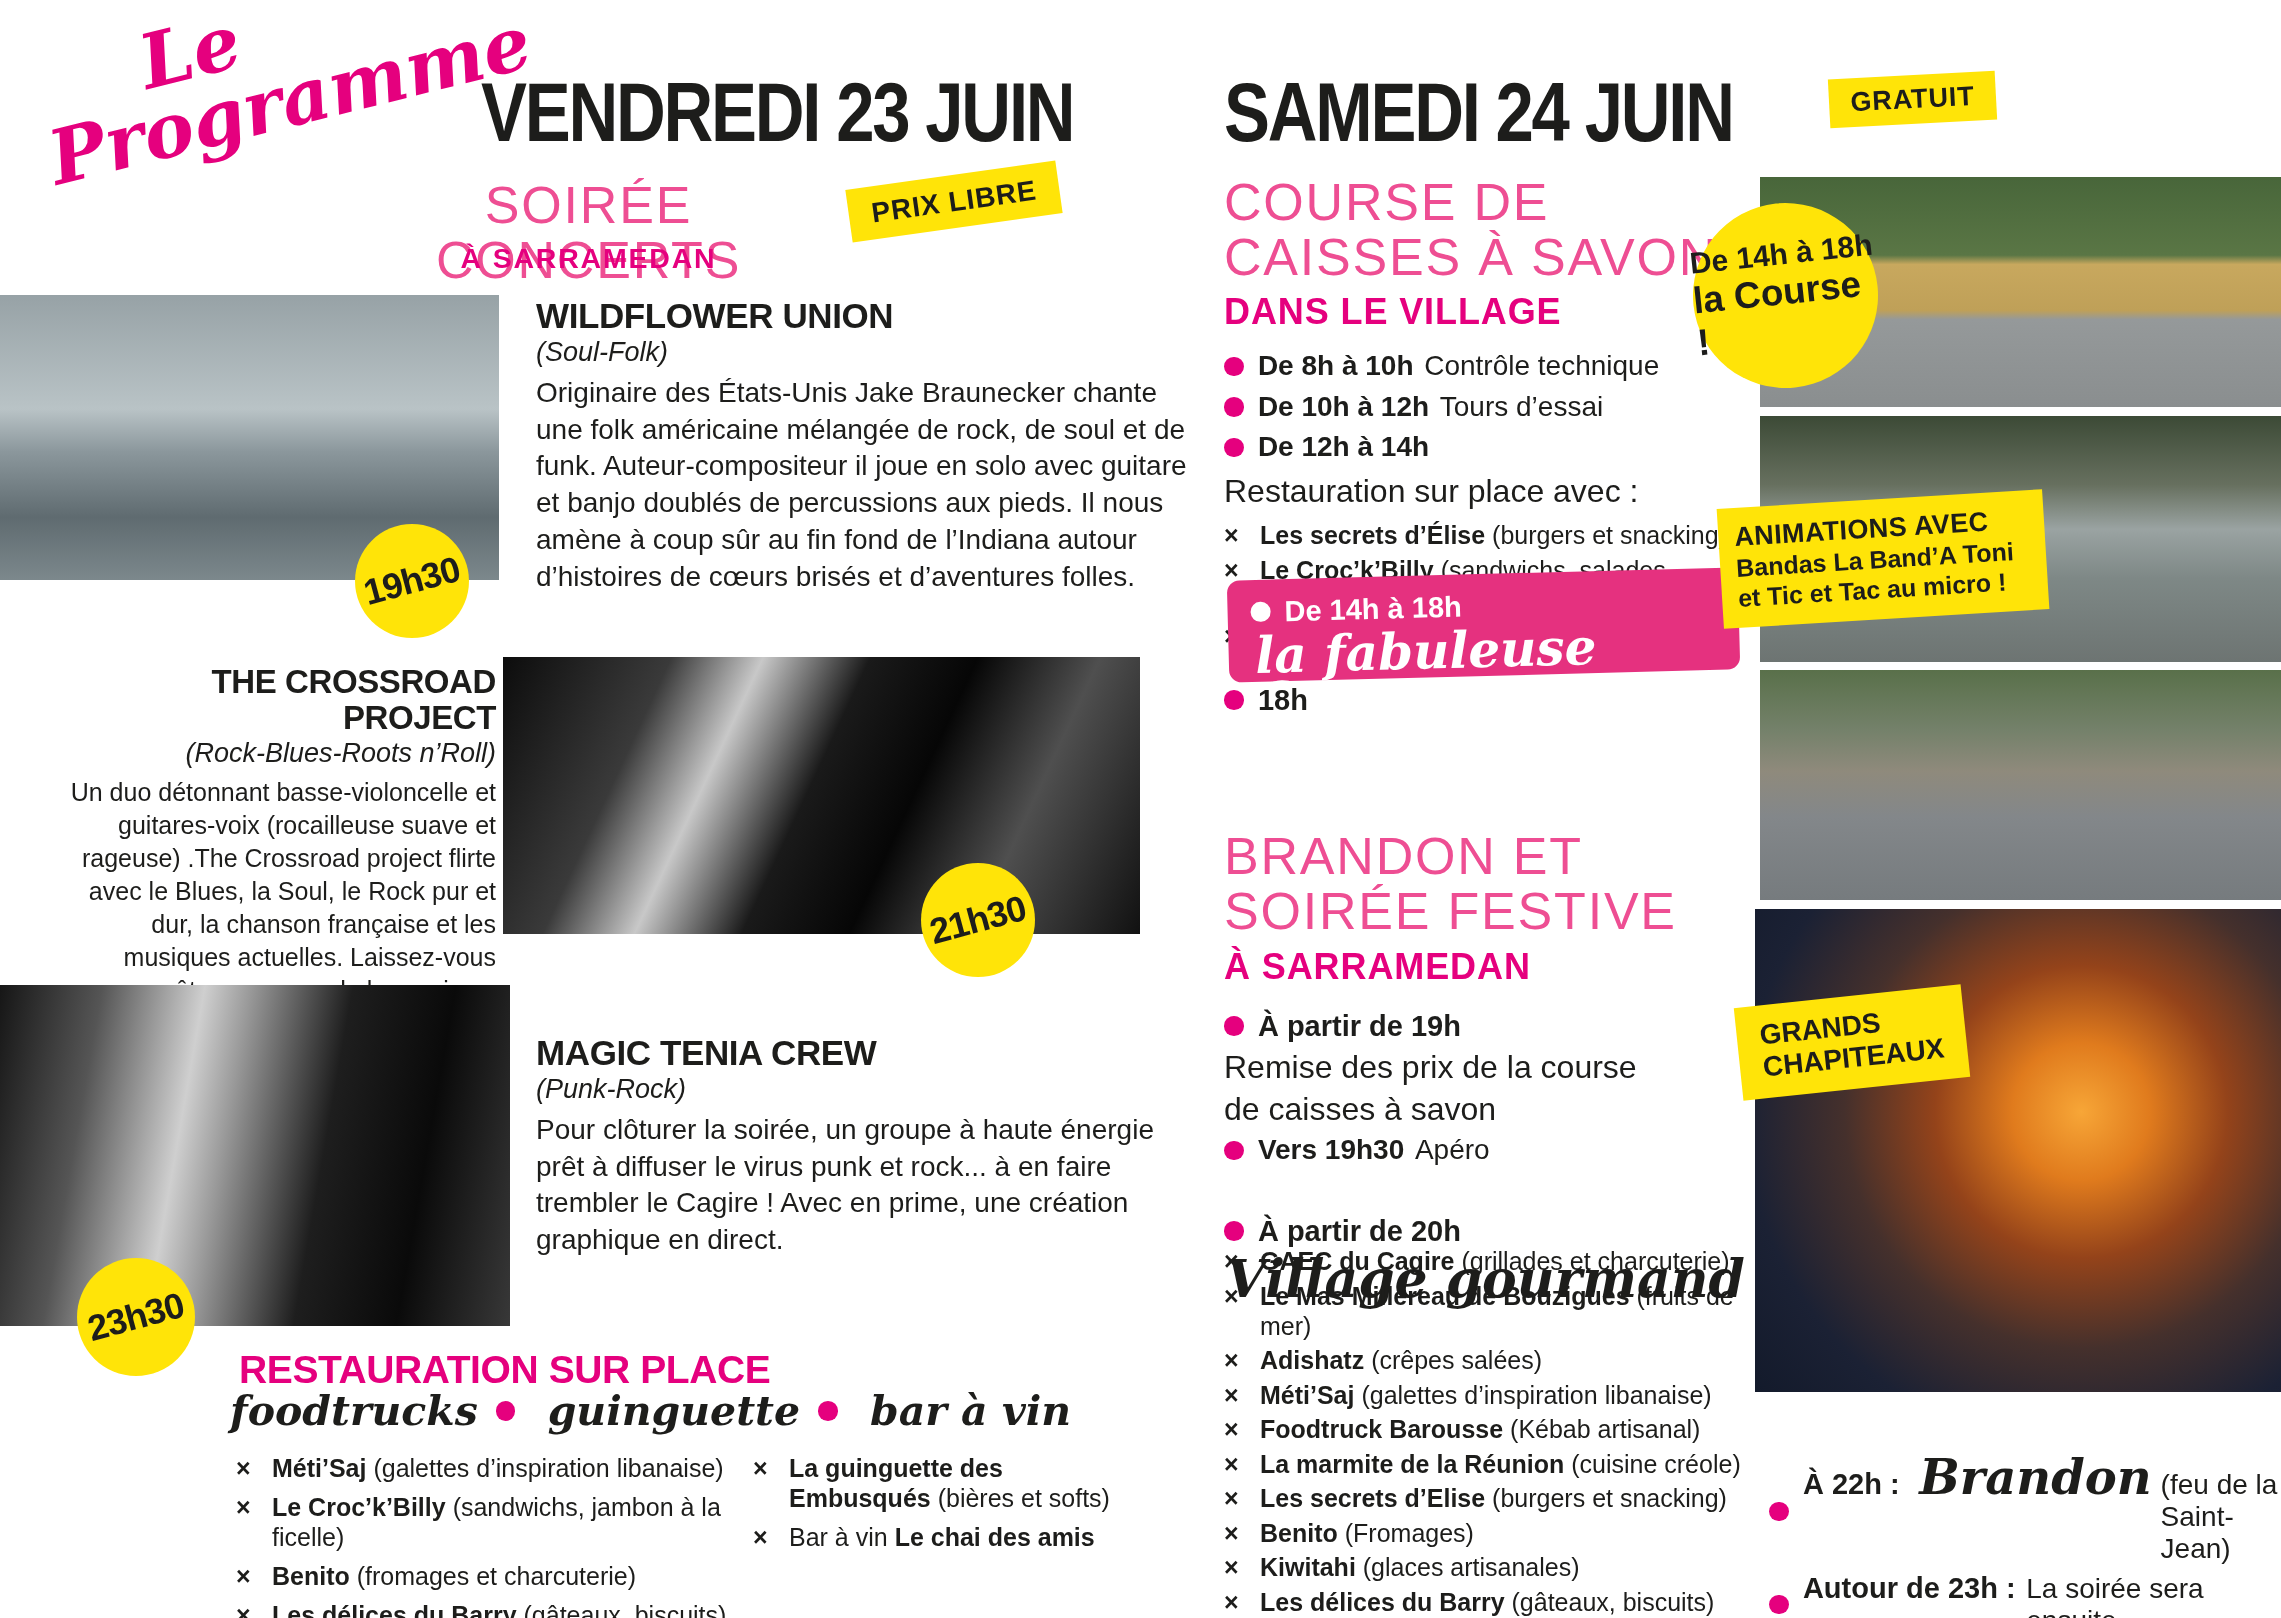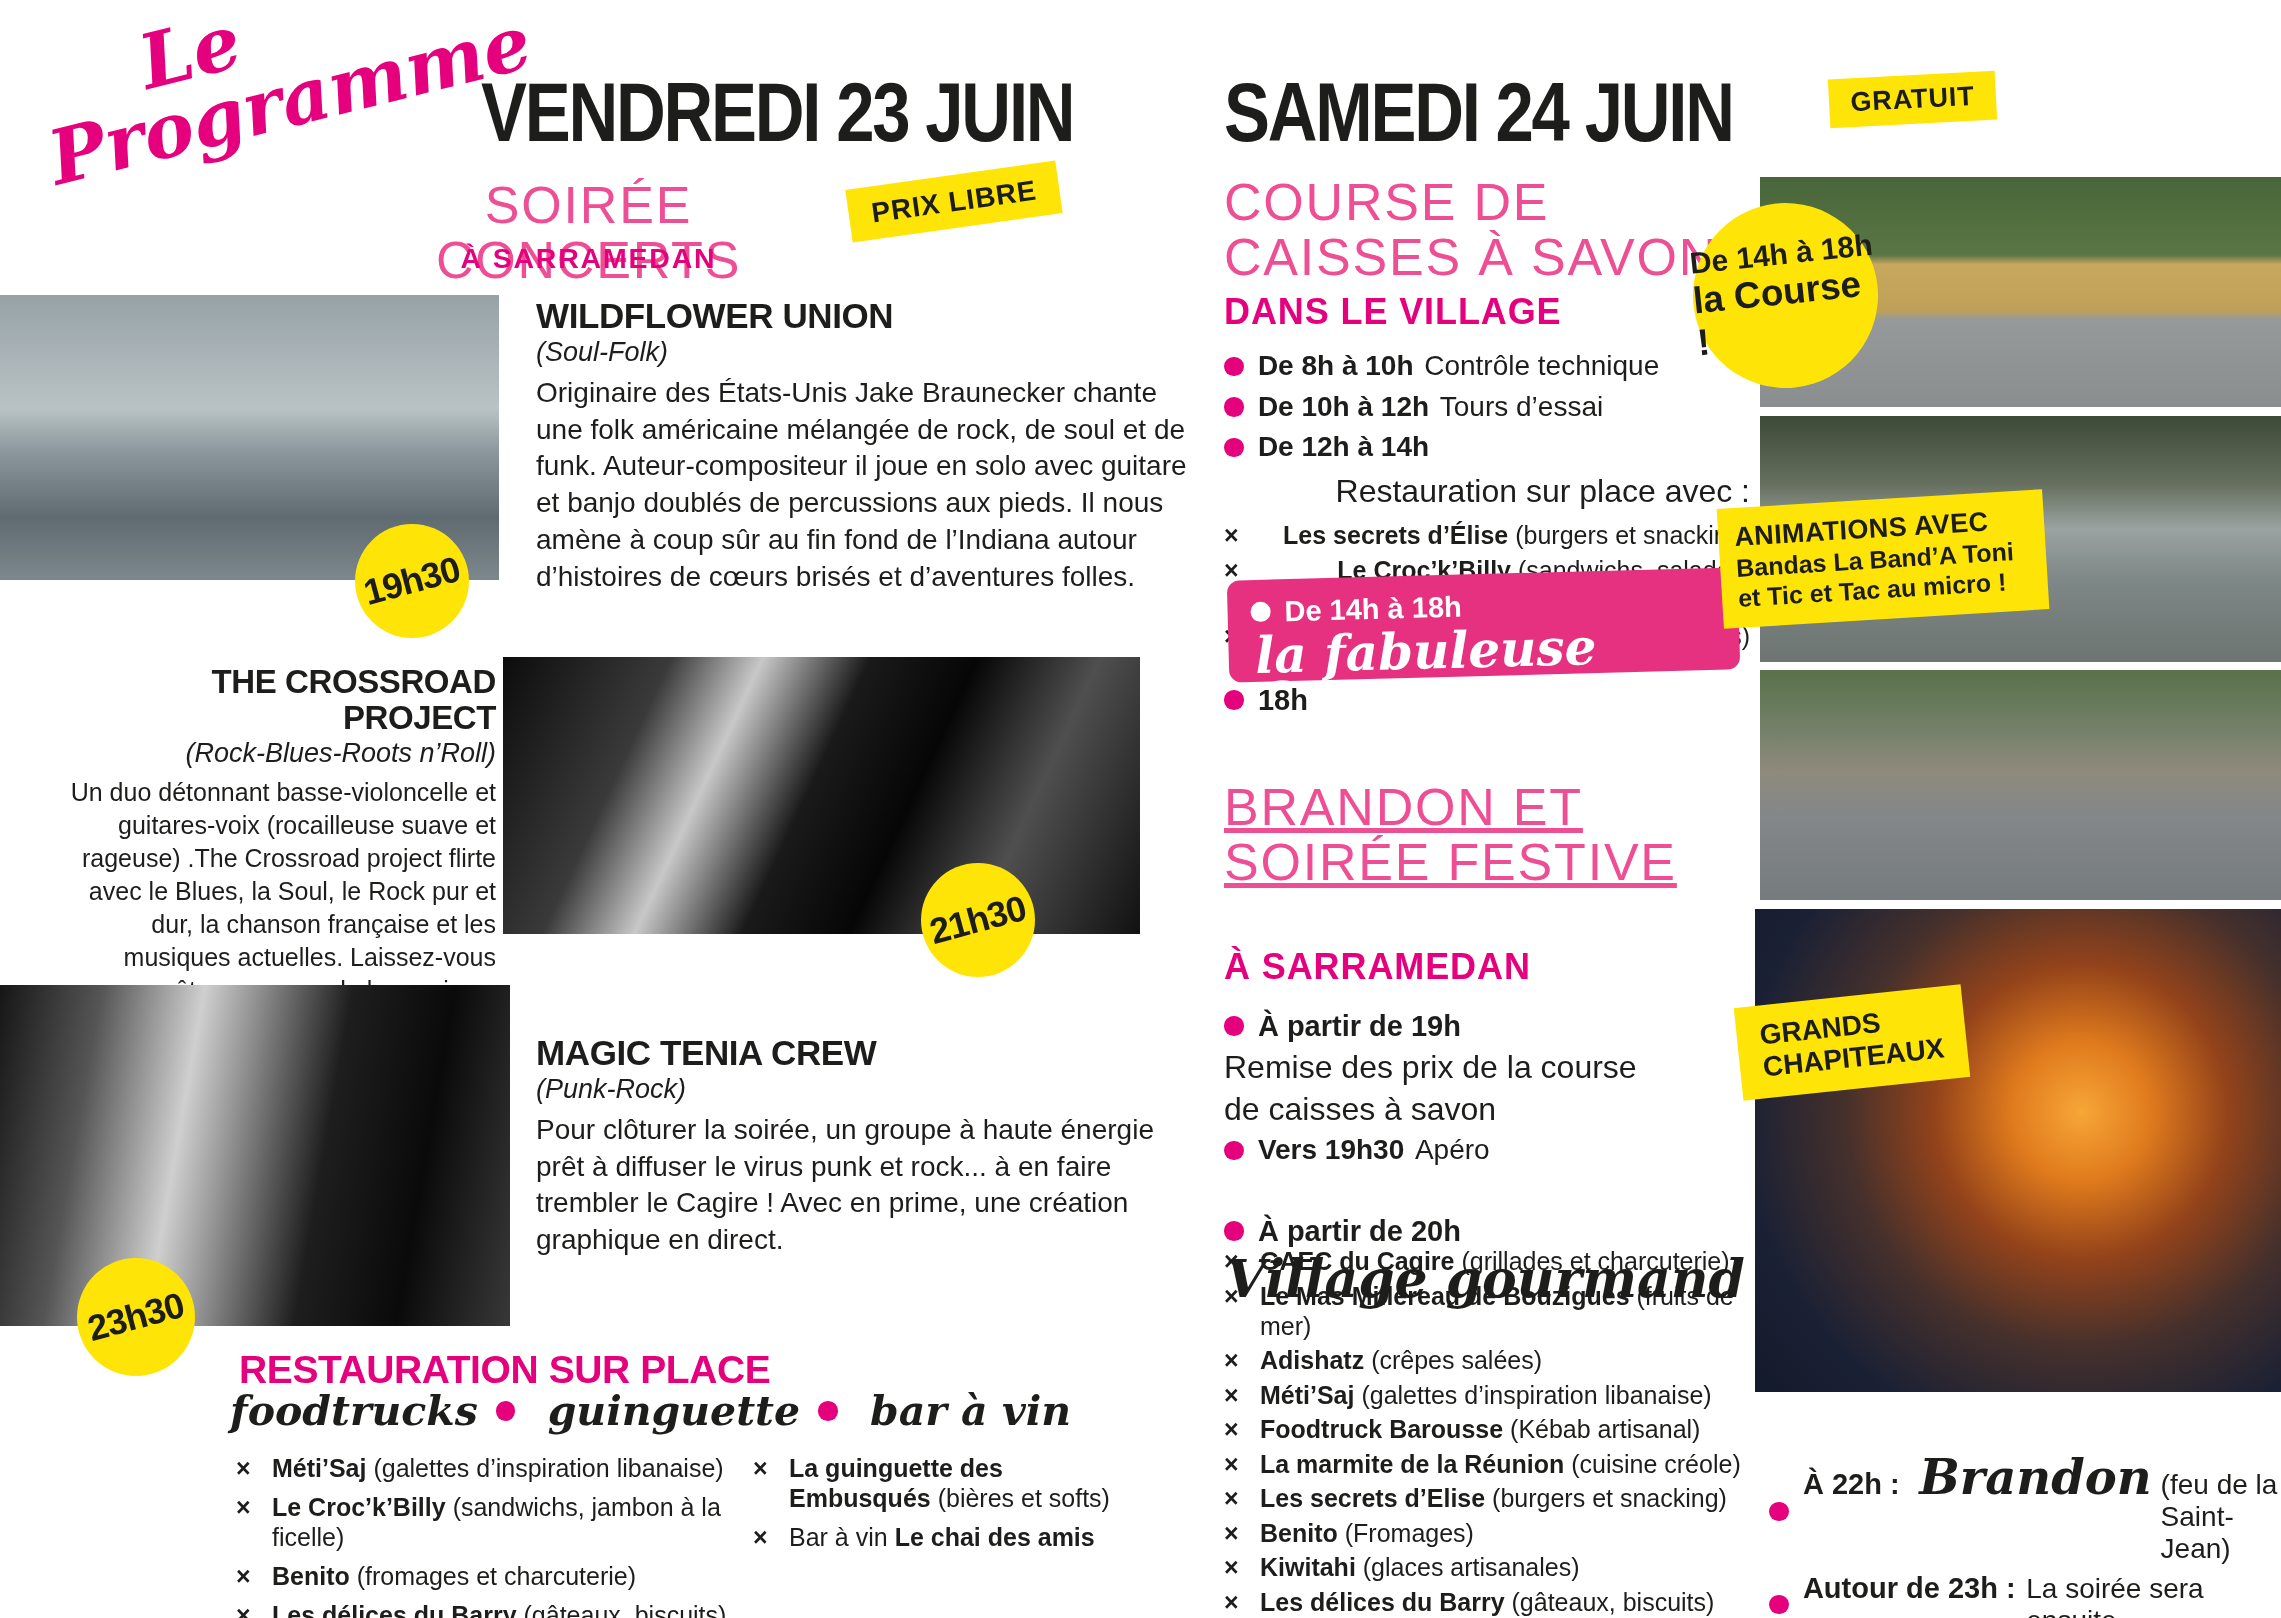--- a/index.html
+++ b/index.html
@@ -112,21 +112,21 @@
   <div class="abs" style="left:1829px;top:75px;transform:rotate(-3deg);">
     <span class="badge" style="font-size:27px;padding:9px 21.4px;">GRATUIT</span>
   </div>
 
   <div class="abs pinkhead sechead" style="left:1224px;top:175px;">
     <div>COURSE DE</div>
     <div>CAISSES À SAVON</div>
   </div>
   <div class="abs locline" style="left:1224px;top:291px;font-size:36px;letter-spacing:0.9px;">DANS LE VILLAGE</div>
 
-  <div class="abs" style="left:1224px;top:346px;width:526px;text-align:right;">
+  <div class="abs" style="left:1224px;top:346px;width:526px;">
     <div class="dotrow">
         <span class="dot"></span>
         <span class="t">De 8h à 10h</span>
         <span>Contrôle technique</span>
       </div>
     <div class="dotrow">
         <span class="dot"></span>
         <span class="t">De 10h à 12h</span>
         <span>Tours d’essai</span>
       </div>
@@ -151,21 +151,21 @@
     <div class="script" style="font-size:50px;line-height:.9;margin-left:3.6px;">la fabuleuse Course</div>
   </div>
 
   <div class="abs" style="left:1224px;top:679px;width:526px;">
     <div class="dotrow">
         <span class="dot"></span>
         <span class="t" style="font-size:29px;text-align:center;">18h</span>
       </div>
   </div>
 
-  <div class="abs pinkhead sechead" style="left:1224px;top:780px;text-decoration:underline;">
+  <div class="abs pinkhead sechead" style="left:1224px;top:829px;">
     <div>BRANDON ET</div>
     <div>SOIRÉE FESTIVE</div>
   </div>
   <div class="abs locline" style="left:1224px;top:946px;font-size:36px;letter-spacing:0.9px;">À SARRAMEDAN</div>
 
   <div class="abs" style="left:1224px;top:1005px;width:526px;">
     <div class="dotrow">
         <span class="dot"></span>
         <span class="t" style="font-size:29px;text-align:right;">À partir de 19h</span>
       </div>

